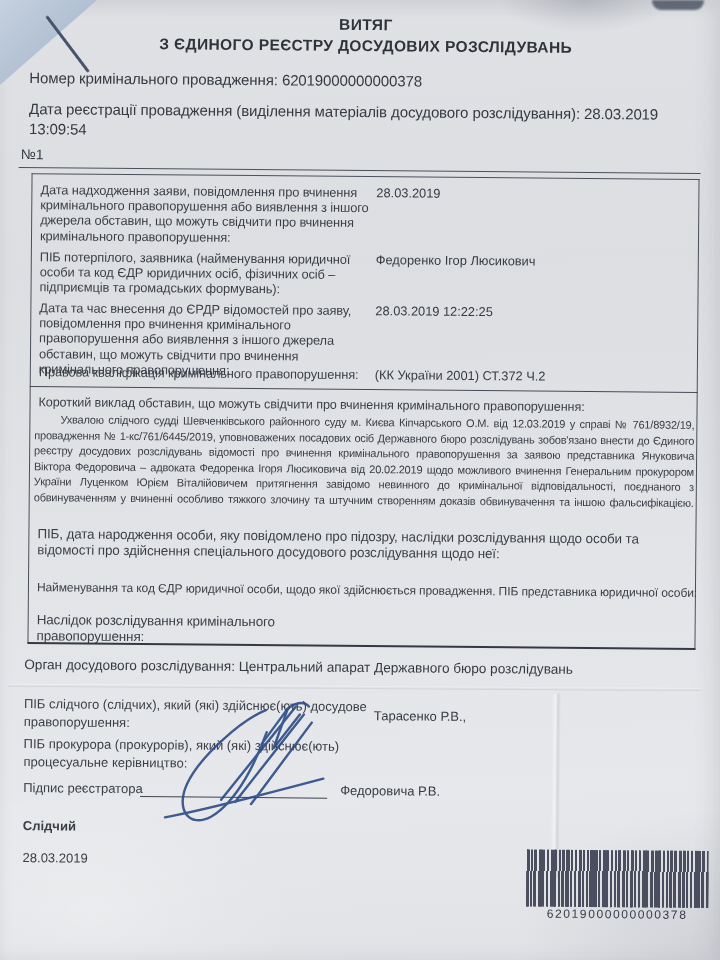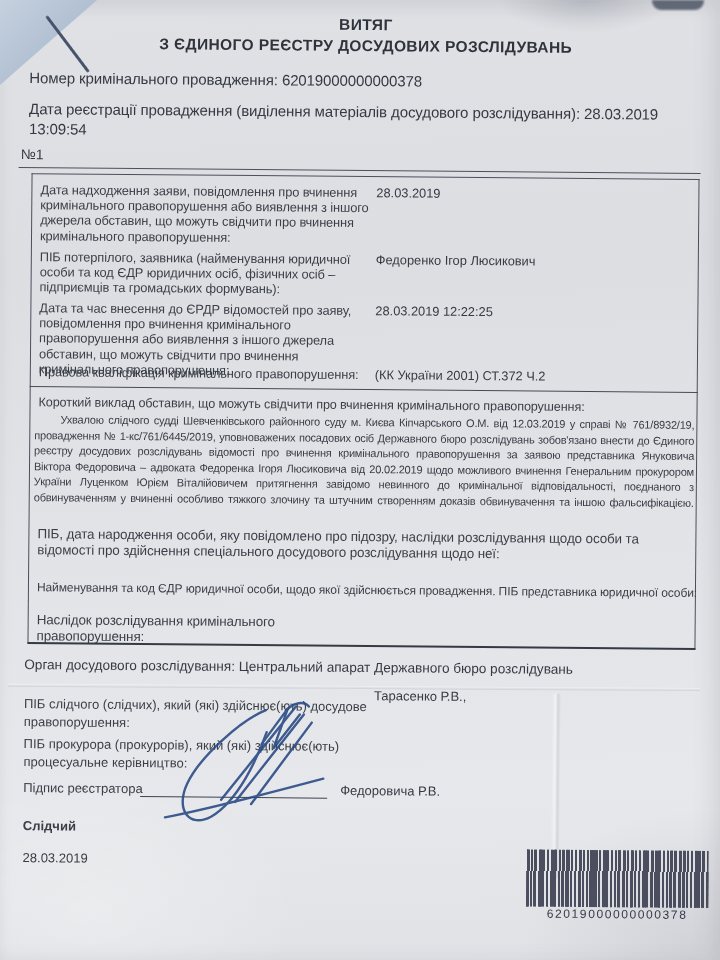--- a/index.html
+++ b/index.html
@@ -29,21 +29,21 @@
   .para{position:absolute;left:4px;width:660px;top:238px;}
   .pline{font-size:11px;line-height:15.6px;letter-spacing:-.2px;text-align:justify;text-align-last:justify;color:#383d45;white-space:normal;}
   .indent{text-indent:26px;}
   .f13{font-size:13.4px;}
   .organ{left:28px;top:660px;font-size:13.6px;color:#363b43;}
   .crease-h{left:12px;top:686px;width:692px;height:3px;background:linear-gradient(180deg,rgba(255,255,255,.55),rgba(135,140,152,.28));opacity:.85;transform:rotate(-.15deg);}
   .crease-v{left:556px;top:692px;width:9px;height:185px;background:linear-gradient(90deg,rgba(255,255,255,.0),rgba(255,255,255,.45) 40%,rgba(128,134,146,.18) 70%,rgba(128,134,146,0));}
   .flab{font-size:13px;line-height:18px;color:#3a3f47;}
   .inv1{left:28px;top:698px;}
   .inv2{left:28px;top:716px;}
-  .invval{left:378px;top:688px;font-size:13px;color:#363b43;}
+  .invval{left:378px;top:708px;font-size:13px;color:#363b43;}
   .pro1{left:28px;top:738px;}
   .pro2{left:28px;top:756px;}
   .reg{left:28px;top:782px;font-size:13px;}
   .regline{left:145px;top:798px;width:187px;border-top:1.5px solid #3d424c;}
   .regname{left:345px;top:783px;font-size:13px;color:#363b43;}
   .role{left:28px;top:820px;font-size:13px;font-weight:bold;}
   .fdate{left:28px;top:852px;font-size:13px;}
   .sig{left:150px;top:688px;width:190px;height:152px;}
   .barcode{left:532px;top:848px;width:182px;height:57px;
     background:

